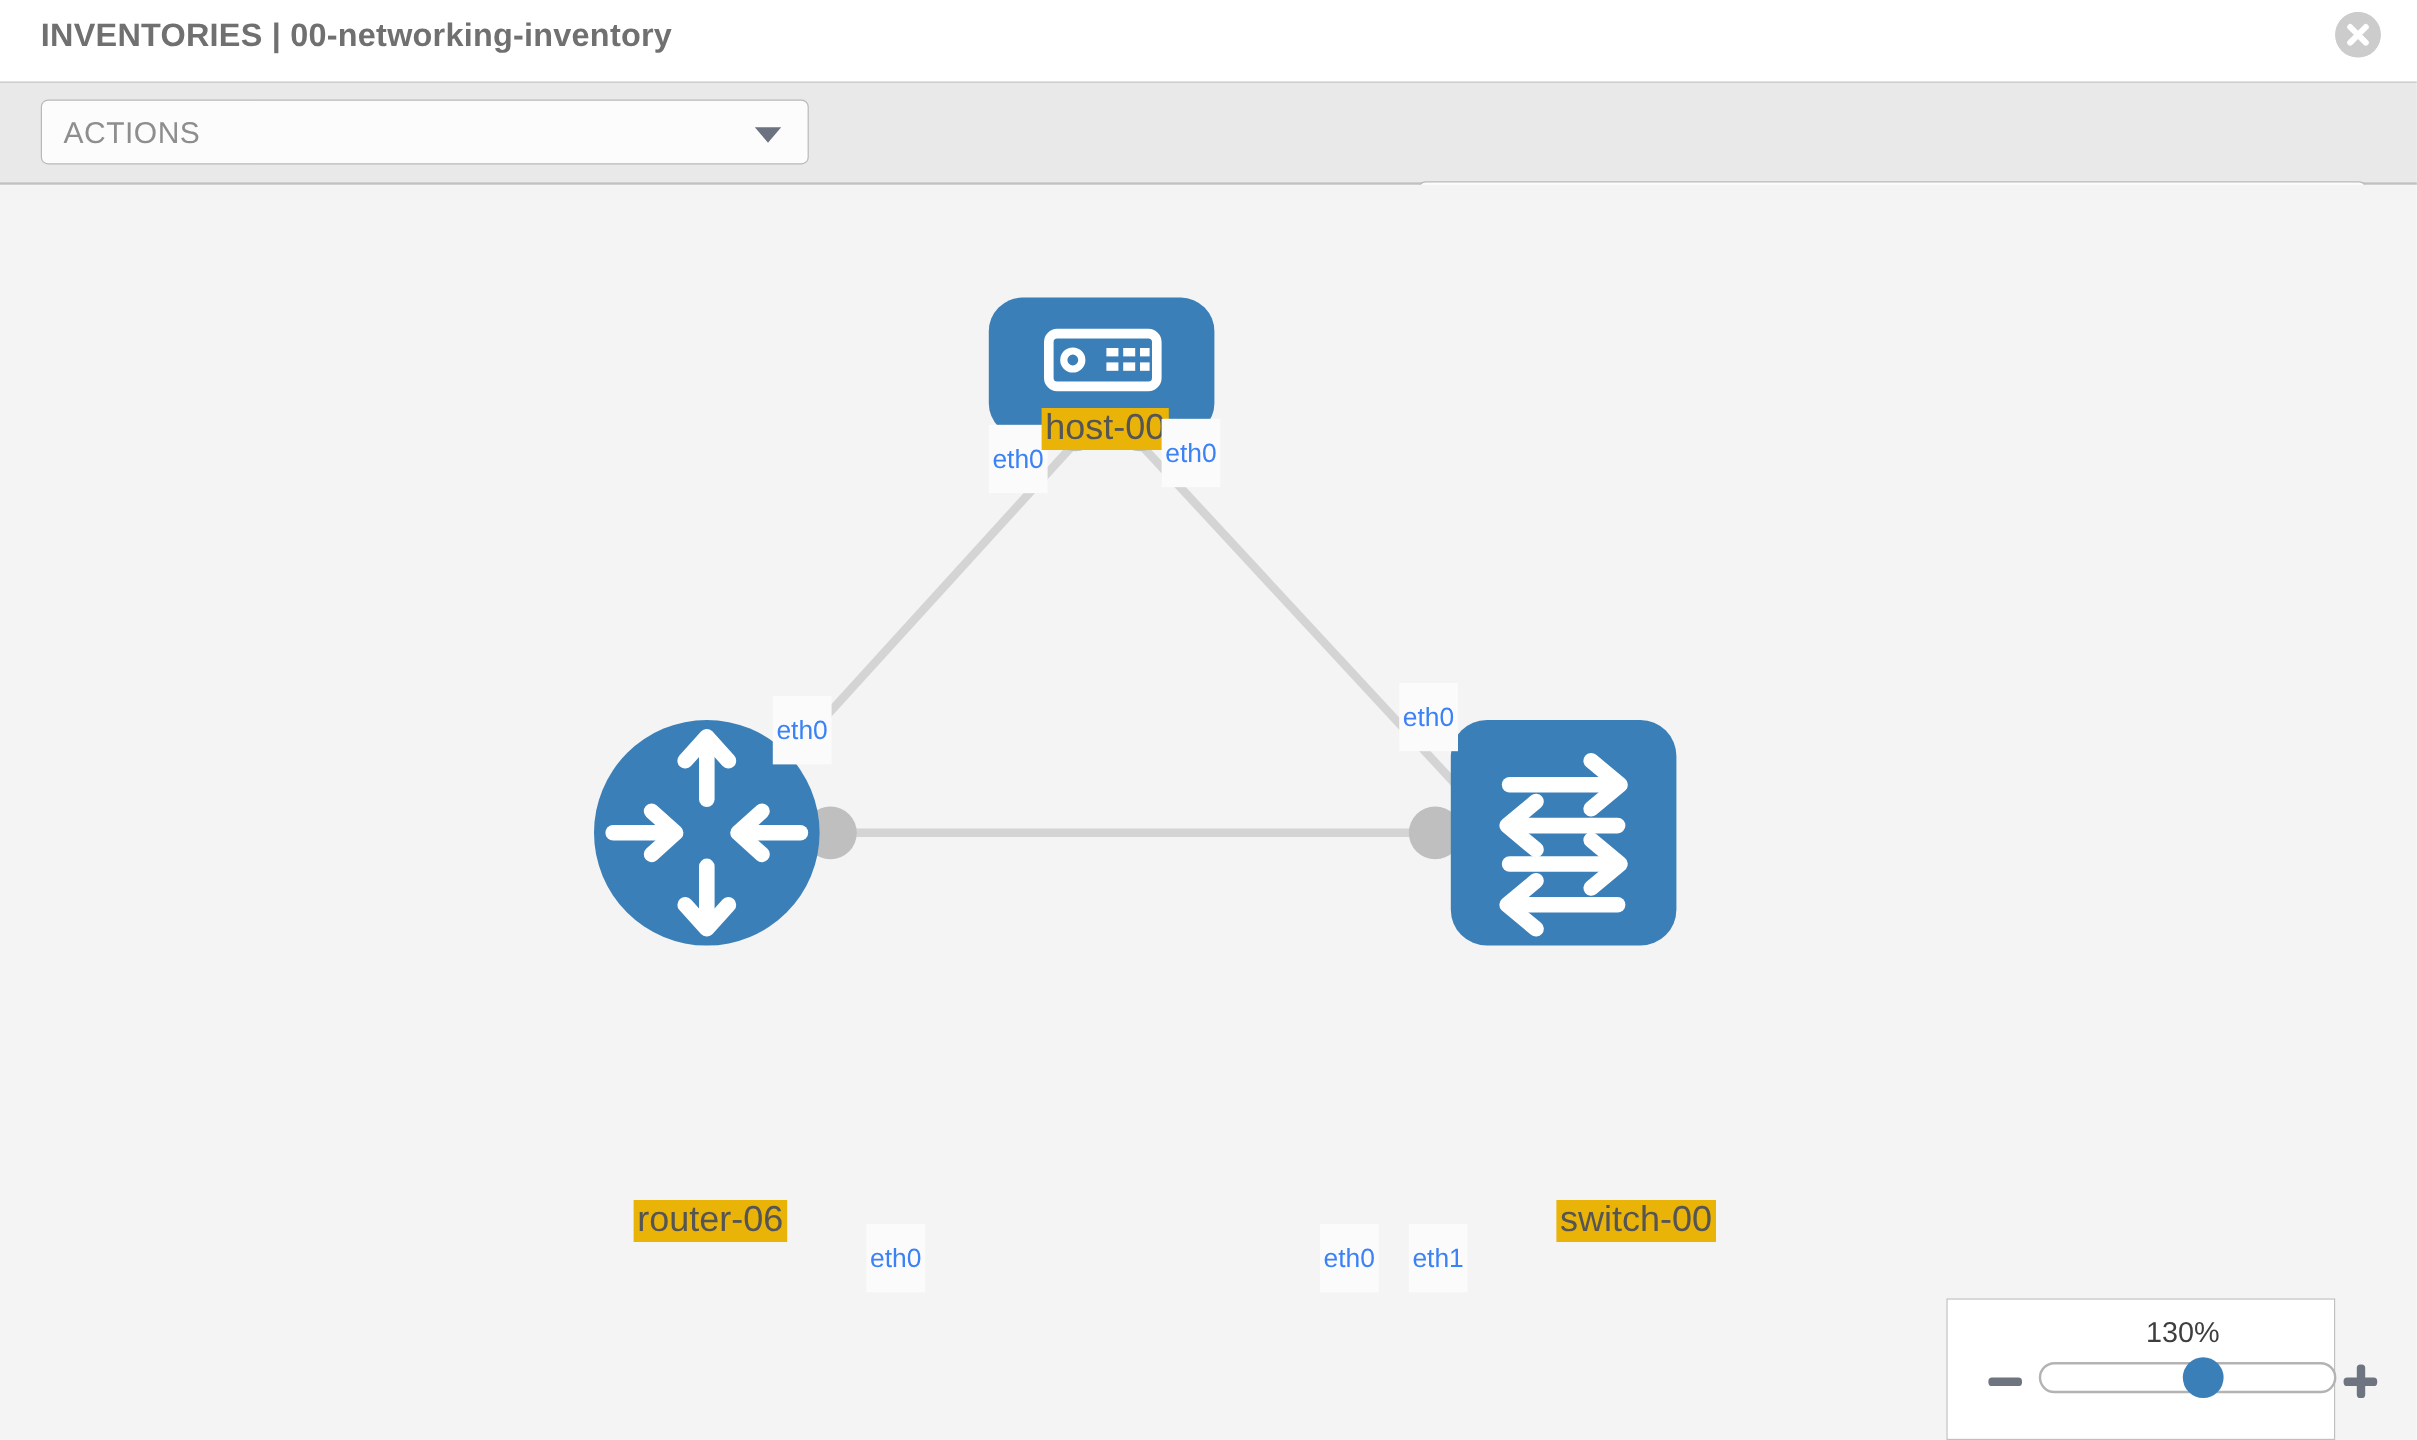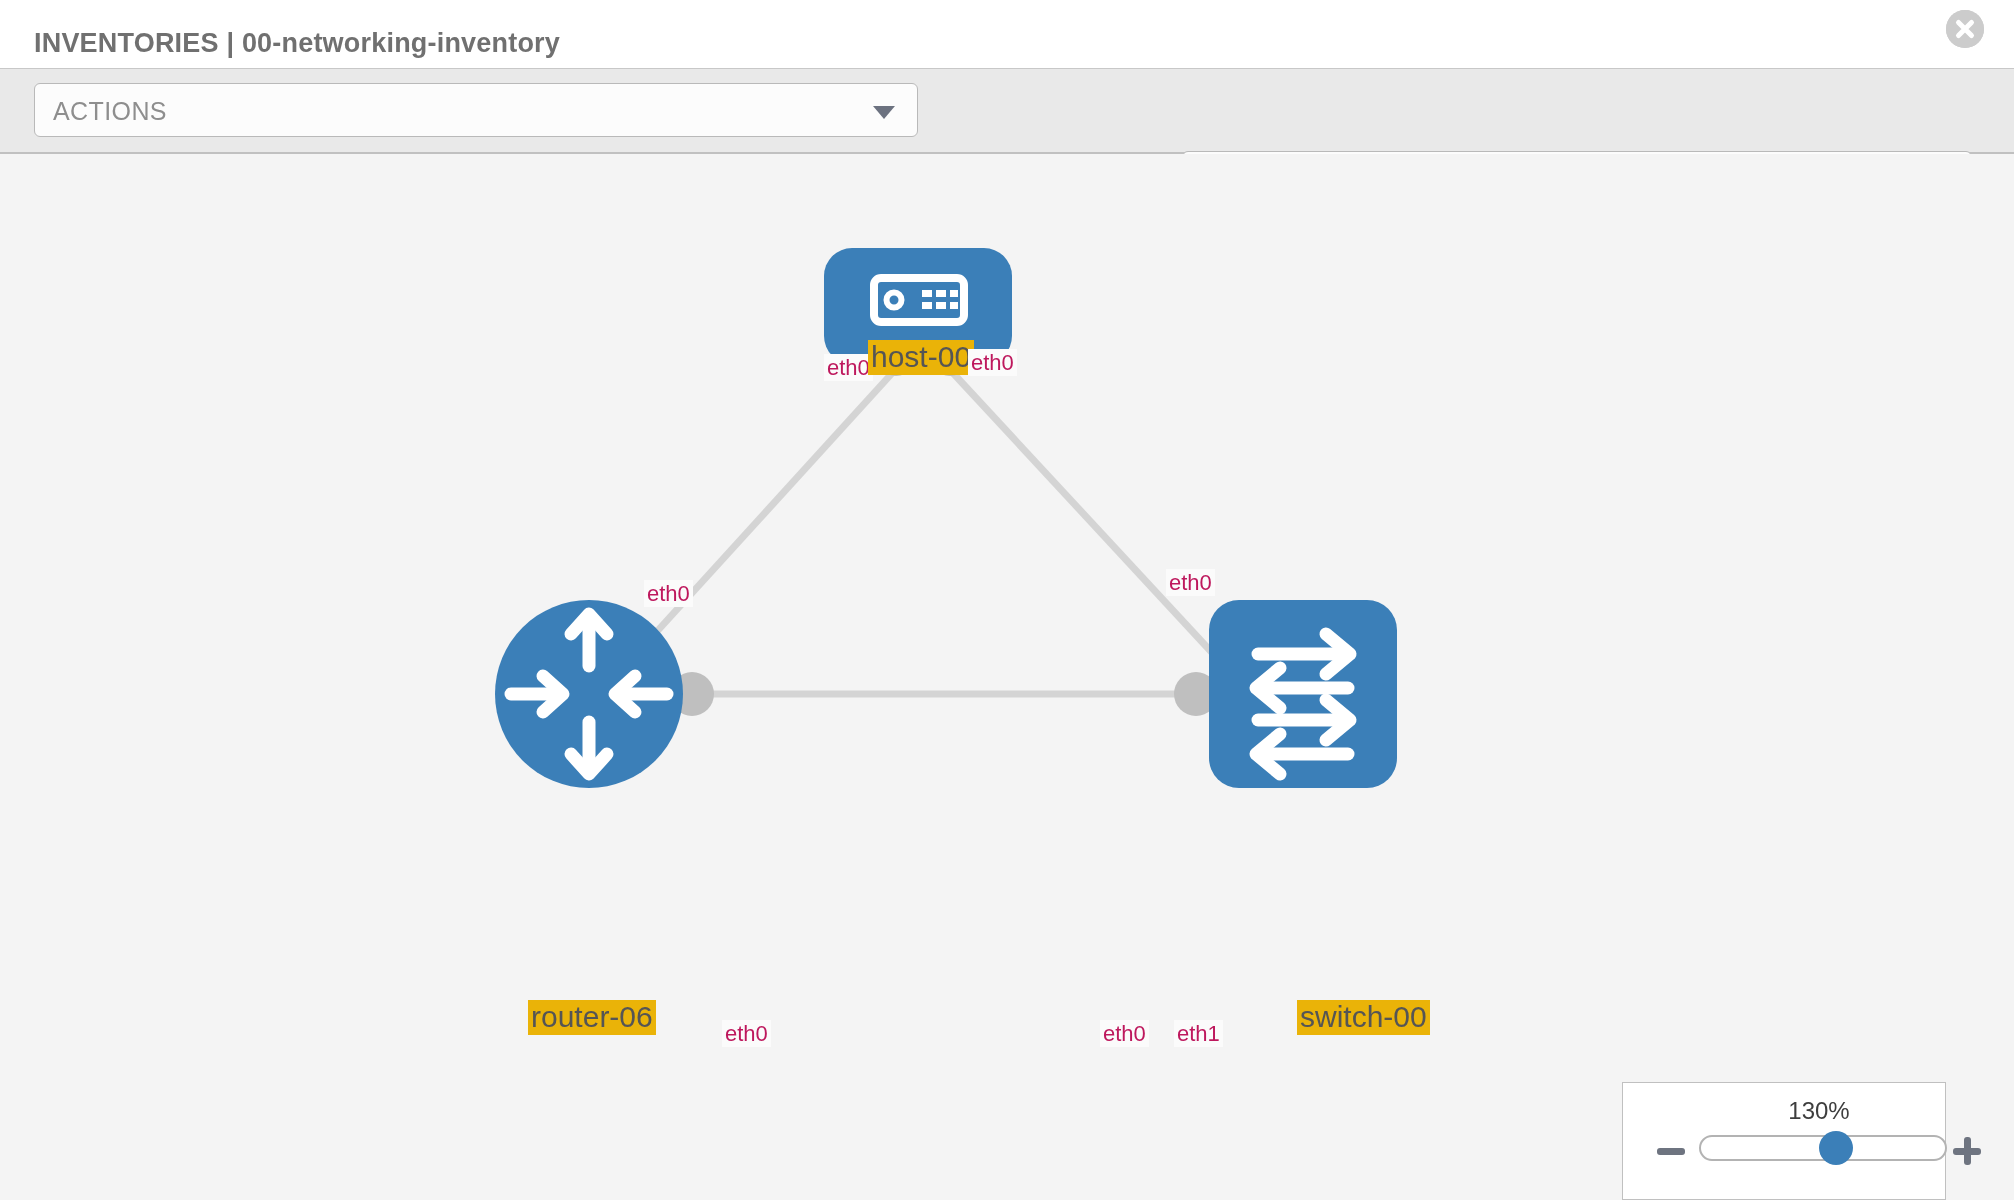--- a/index.html
+++ b/index.html
@@ -20,21 +20,21 @@
     position: absolute;
     left: 0; top: 0;
     width: 2014px;
     height: 68px;
     background: #ffffff;
     box-sizing: border-box;
   }
   .header-title {
     position: absolute;
     left: 34px;
-    top: 28px;
+    top: 14px;
     font-size: 27px;
     font-weight: bold;
     color: #707070;
     letter-spacing: 0.2px;
     white-space: nowrap;
   }
   .close-btn {
     position: absolute;
     right: 30px;
     top: 10px;
@@ -54,21 +54,21 @@
     height: 86px;
     background: #e9e9e9;
     border-top: 1px solid #c8c8c8;
     border-bottom: 2px solid #c0c0c0;
     box-sizing: border-box;
   }
   .actions-select {
     position: absolute;
     left: 34px;
     top: 14px;
-    width: 884px;
+    width: 640px;
     height: 54px;
     background: #fcfcfc;
     border: 1px solid #b9b9b9;
     border-radius: 6px;
     box-sizing: border-box;
     cursor: pointer;
   }
   .actions-select .label {
     position: absolute;
     left: 18px;
@@ -139,23 +139,23 @@
     font-size: 30px;
     color: #555555;
     background: #eab308;
     padding: 0 3px;
     white-space: nowrap;
     line-height: 1.15;
   }
   .iface-label {
     position: absolute;
     font-size: 22px;
-    color: #be185d;
+    color: #3b82f6;
     background: #fbfbfb;
-    padding: 1px 3px;
+    padding: 16px 3px;
     white-space: nowrap;
     line-height: 1.15;
   }
 
   
   .zoom-panel {
     position: absolute;
     left: 1622px;
     top: 1082px;
     width: 324px;

